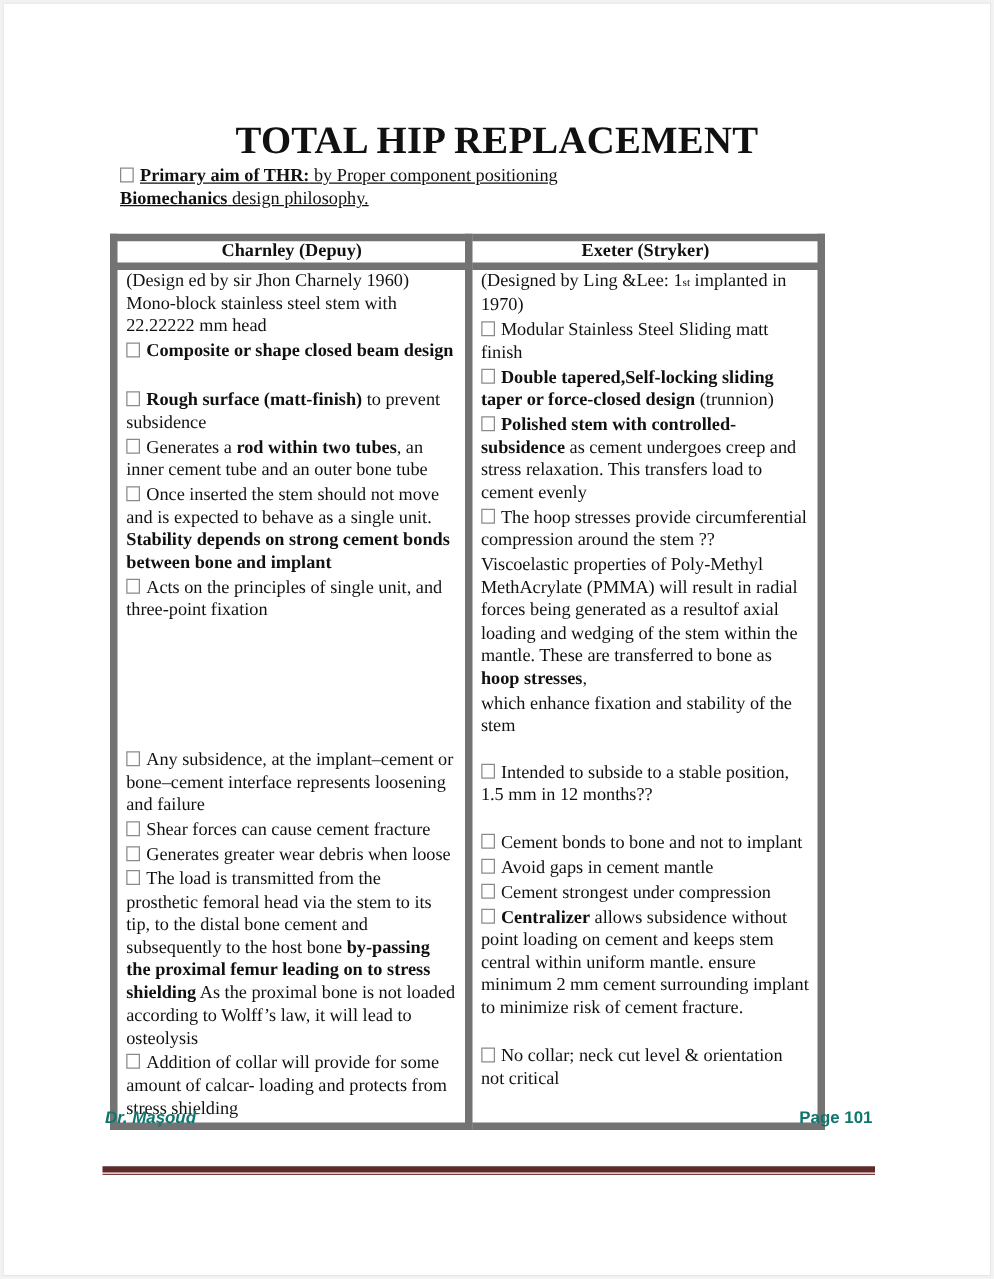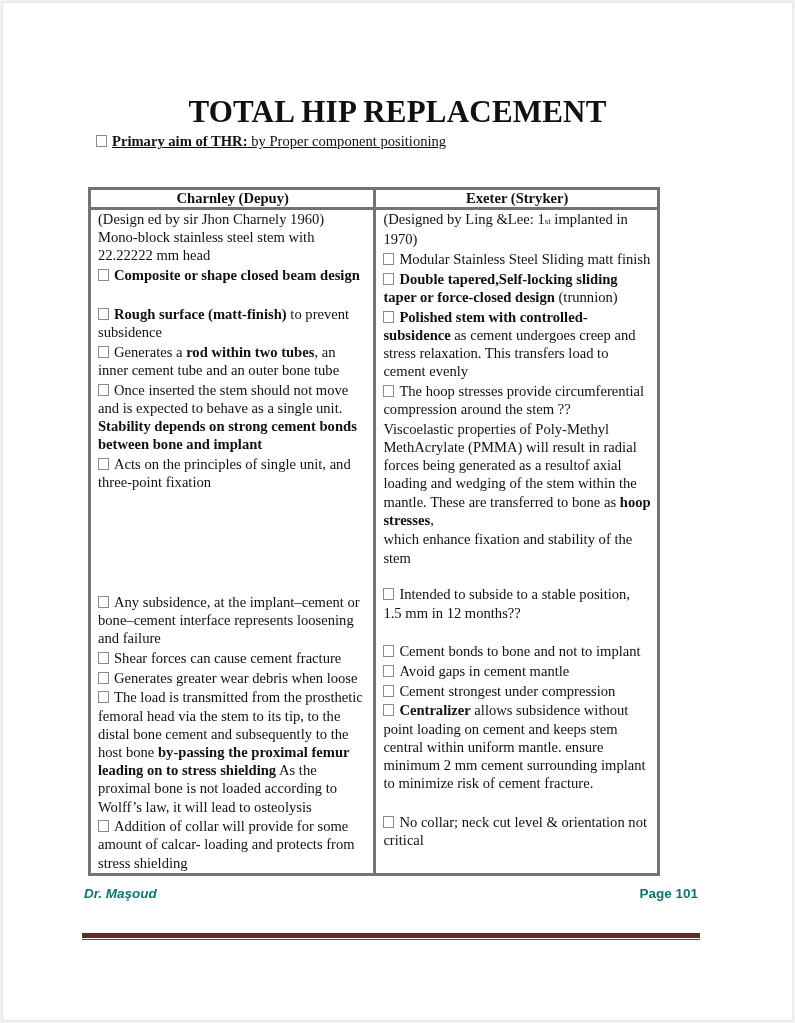--- a/index.html
+++ b/index.html
@@ -21,21 +21,21 @@
   .intro .line { white-space: nowrap; text-decoration: underline; }
   .sp { display: inline-block; width: 14px; }
   .box {
     display: inline-block; width: 9px; height: 10px; border: 1px solid #8a8a8a;
     margin-right: 5px; vertical-align: -1px; background: #fff;
   }
   table.cmp {
     position: absolute; left: 88px; top: 187px; width: 572px;
     border-collapse: collapse; font-size: 14.6px; line-height: 18.2px;
   }
-  table.cmp th, table.cmp td { border: 3px solid #737373; padding: 0 6px 0 7px; vertical-align: top; }
+  table.cmp th, table.cmp td { border: 6px solid #737373; padding: 0 6px 0 7px; vertical-align: top; }
   table.cmp th { font-weight: bold; text-align: center; height: 17px; line-height: 17px; padding-top: 0; }
   .col-l { width: 272px; }
   .col-r { width: 270px; }
   .para { margin: 0 0 1.5px 0; }
   .gap { height: 19px; }
   .gap2 { height: 17px; }
   .footer-bar {
     position: absolute; left: 82px; top: 933px; width: 618px; height: 5px; background: #5e2a2a;
   }
   .footer-bar2 {
@@ -52,20 +52,23 @@
 </head>
 <body>
 
 <div class="page"></div>
 
 <div class="title">TOTAL HIP REPLACEMENT</div>
 
 <div class="intro">
   <div class="line">
     <span class="box"></span><b>Primary aim of THR:</b><span> by Proper component positioning</span>
+  </div>
+  <div class="line">
+    <b>Biomechanics</b><span> design philosophy.</span>
   </div>
 </div>
 
 <table class="cmp">
   <thead>
     <tr>
       <th class="col-l">Charnley (Depuy)</th>
       <th class="col-r">Exeter (Stryker)</th>
     </tr>
   </thead>

